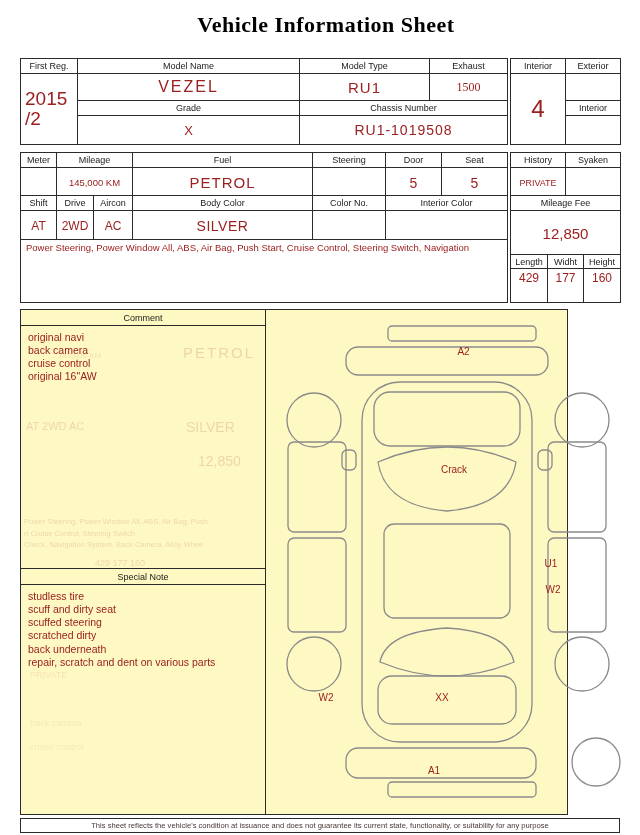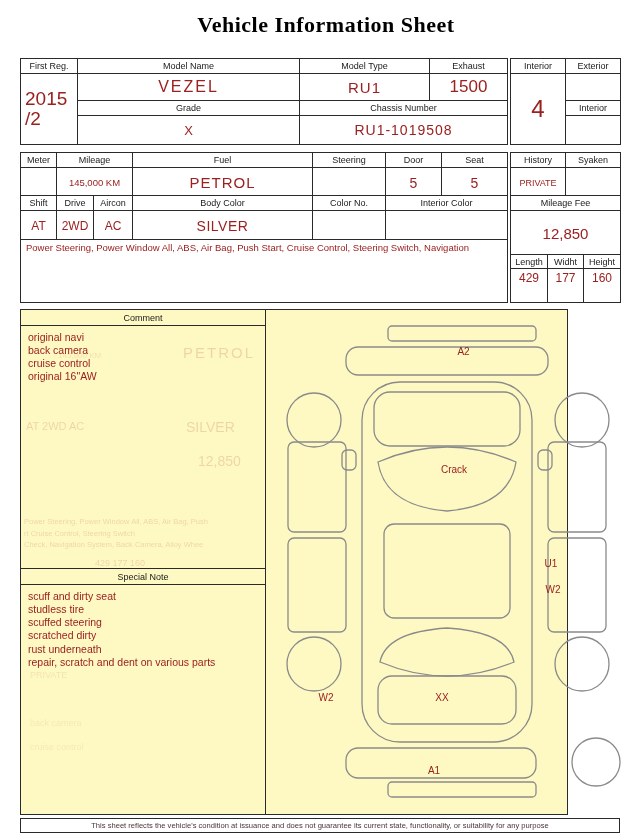--- a/index.html
+++ b/index.html
@@ -30,21 +30,21 @@
   #t2a{left:20px;top:152px;grid-template-columns:36px 76px 180px 73px 56px 65px;grid-template-rows:15px 29px;}
   #t2b{left:20px;top:195px;grid-template-columns:36px 37px 39px 180px 73px 121px;grid-template-rows:15px 30px;}
   #t2c{left:20px;top:239px;grid-template-columns:486px;grid-template-rows:16px 46px;}
   #r2a{left:510px;top:152px;grid-template-columns:55px 54px;grid-template-rows:15px 29px;}
   #r2b{left:510px;top:195px;grid-template-columns:109px;grid-template-rows:15px 45px;}
   #r2c{left:510px;top:254px;grid-template-columns:37px 36px 36px;grid-template-rows:14px 33px;}
 
   .v-firstreg{grid-row:2/5;flex-direction:column;align-items:flex-start;justify-content:center;font-size:19px;line-height:1.05;padding-left:4px;}
   .v-model{font-size:16px;letter-spacing:2px;}
   .v-type{font-size:15px;letter-spacing:1px;}
-  .v-exhaust{font-size:17px;}
+  .v-exhaust{font-size:12px;font-family:Liberation Serif, serif;}
   .v-grade{font-size:13px;}
   .v-chassis{font-size:14px;letter-spacing:1px;}
   .v-cond{grid-row:2/5;font-size:24px;}
   .v-mileage{font-size:9.5px;}
   .v-fuel{font-size:15px;letter-spacing:1px;}
   .v-num{font-size:14px;}
   .v-history{font-size:9px;}
   .v-small{font-size:12px;}
   .v-bodycolor{font-size:14px;letter-spacing:.5px;}
   .v-recycle{font-size:15px;}
@@ -182,25 +182,25 @@
   <div class="left-col">
     <div class="sec-hdr">Comment</div>
     <div class="comment-body">
       <div>original navi</div>
       <div>back camera</div>
       <div>cruise control</div>
       <div>original 16"AW</div>
     </div>
     <div class="sec-hdr top-line">Special Note</div>
     <div class="special-body">
+      <div>studless tire</div>
       <div>scuff and dirty seat</div>
-      <div>studless tire</div>
       <div>scuffed steering</div>
       <div>scratched dirty</div>
-      <div>rust underneath</div>
+      <div>back underneath</div>
       <div>repair, scratch and dent on various parts</div>
     </div>
   </div>
 
   <svg class="car-svg" width="355" height="505" viewBox="0 0 355 505">
     <rect x="122" y="16" width="148" height="15" rx="4"></rect>
     <rect x="80" y="37" width="202" height="28" rx="12"></rect>
     <rect x="96" y="72" width="170" height="360" rx="38"></rect>
     <rect x="108" y="82" width="146" height="54" rx="16"></rect>
     <path d="M112,152 Q181,122 250,152 Q243,196 181,201 Q119,196 112,152 Z"></path>

